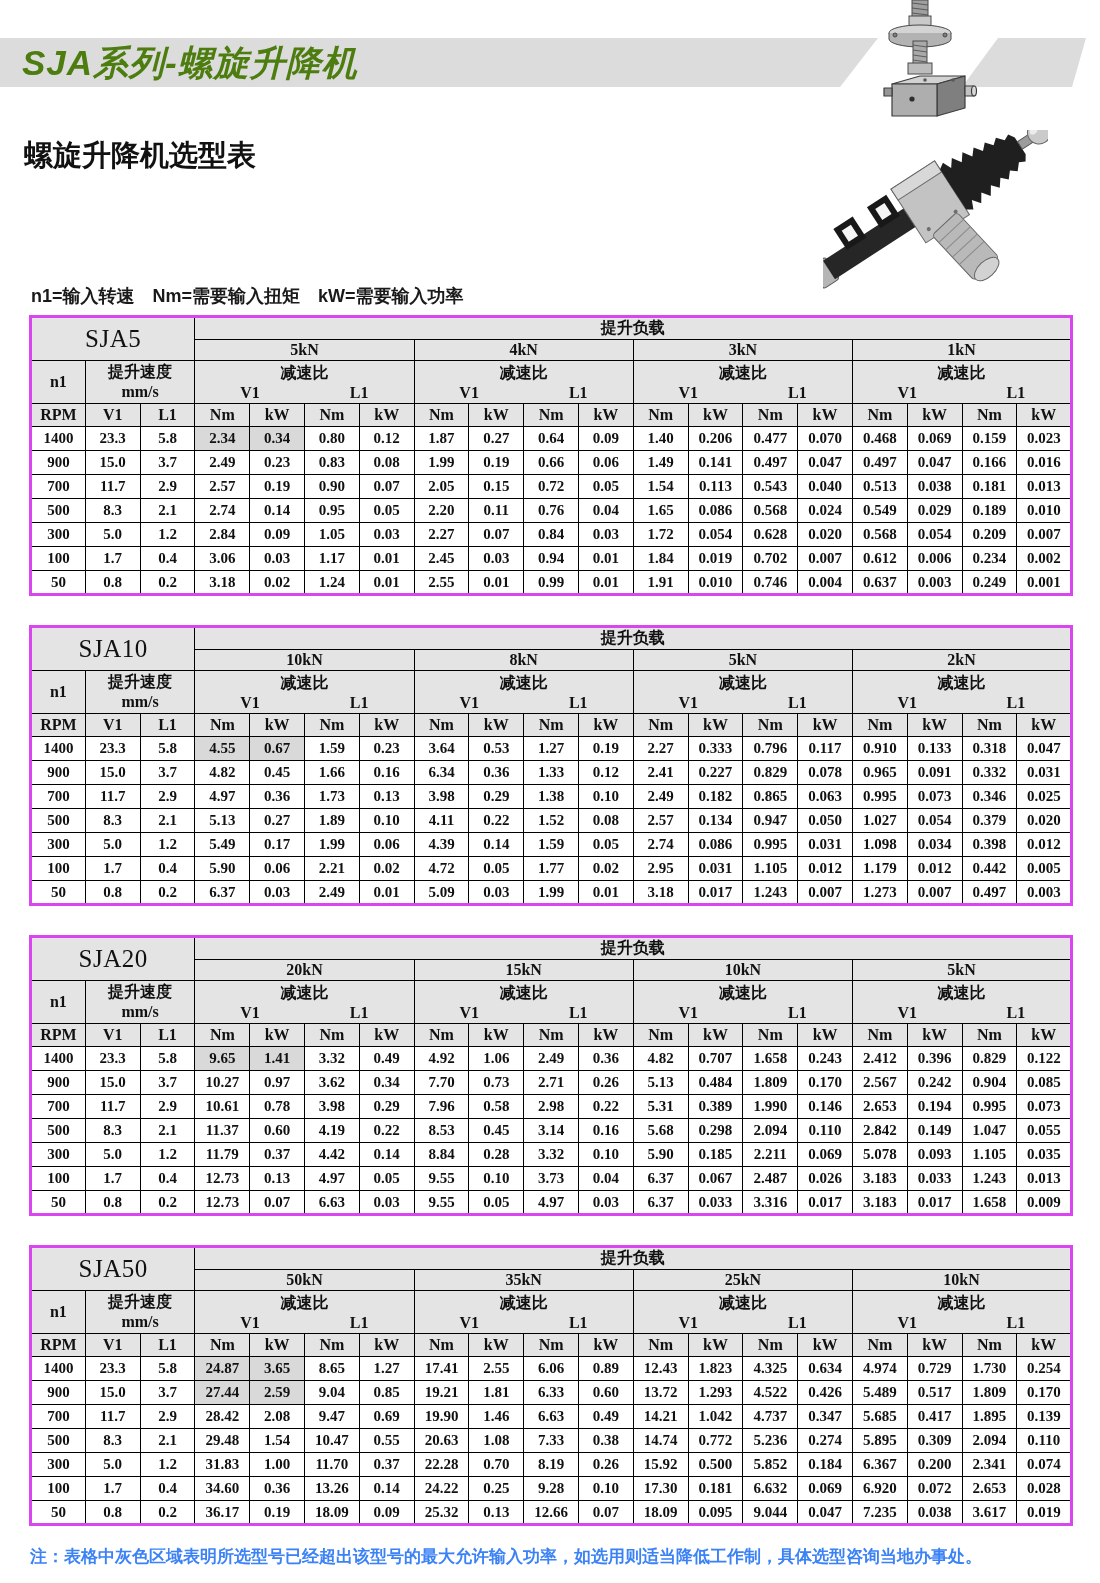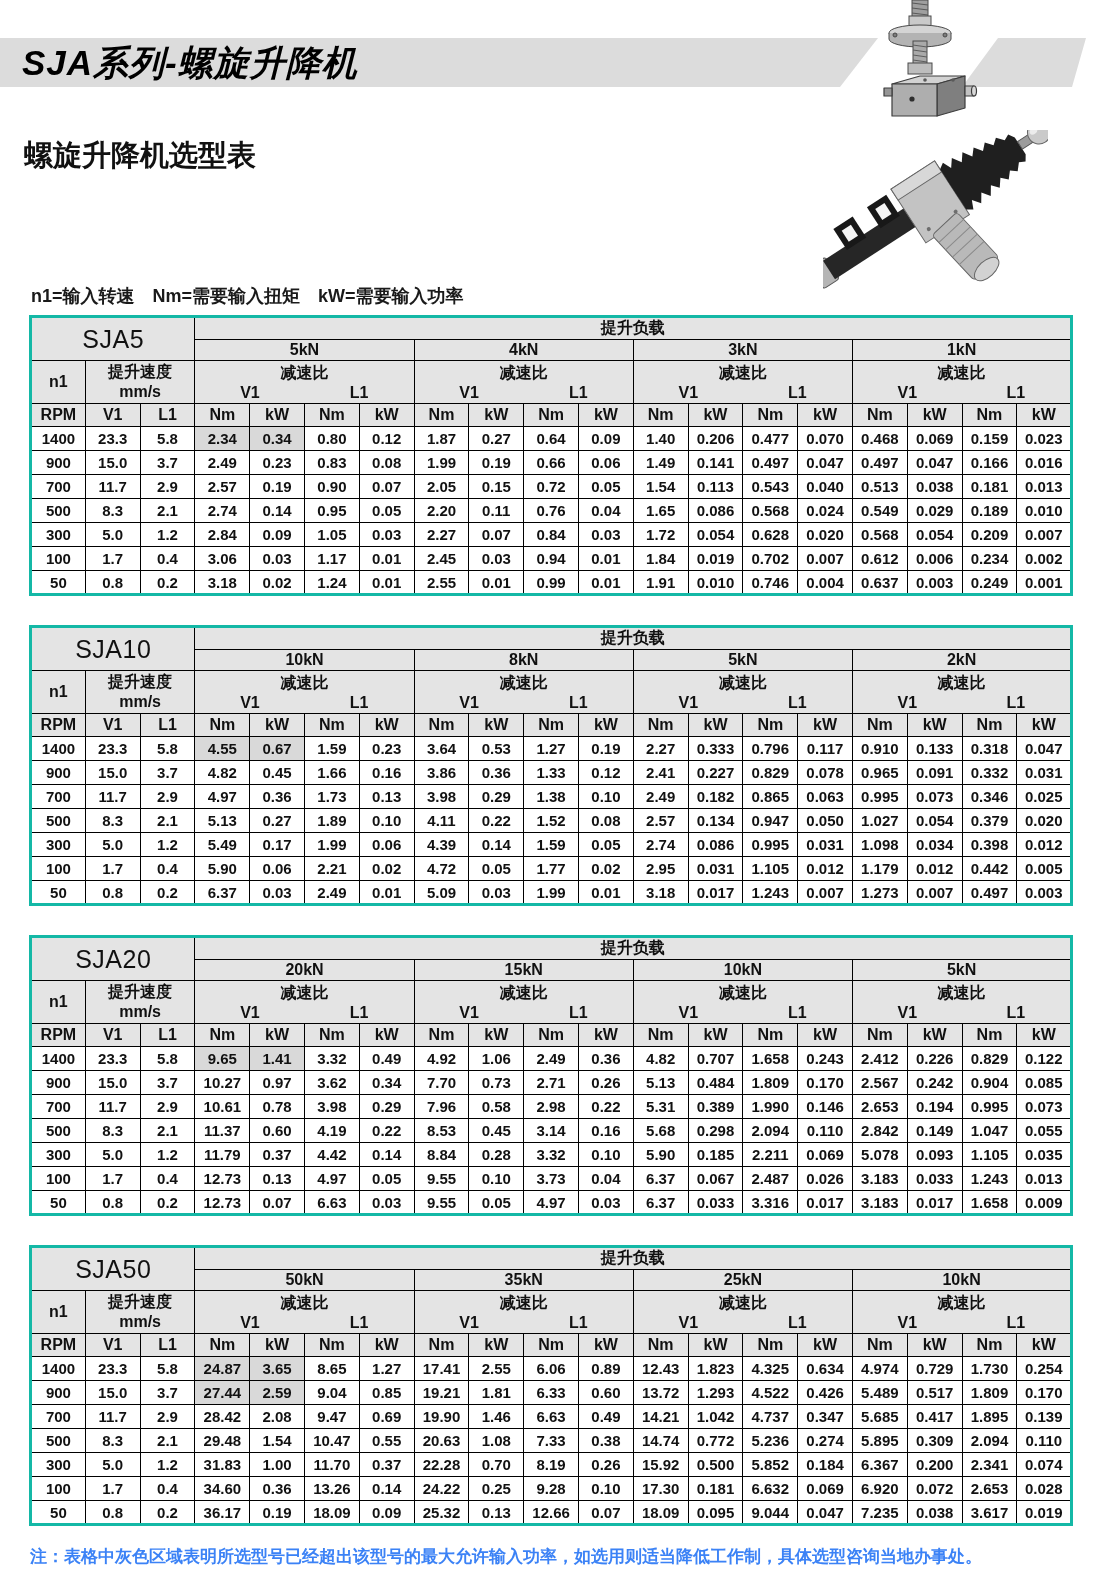--- a/index.html
+++ b/index.html
@@ -6,34 +6,34 @@
   body{width:1100px;height:1583px;position:relative;overflow:hidden;
        font-family:"Liberation Sans","DejaVu Sans",sans-serif;color:#111;}
 
   
   .banner-band{position:absolute;background:var(--banner-bg,#dcdcdc);}
   .banner-left{left:0;top:38px;width:878px;height:49px;
     clip-path:polygon(0 0,100% 0,calc(100% - 38px) 100%,0 100%);}
   .banner-right{left:962px;top:38px;width:124px;height:49px;
     clip-path:polygon(36px 0,124px 0,110px 100%,0 100%);}
   .banner-title{position:absolute;left:22px;top:38px;height:49px;line-height:49px;margin:0;
-    font-size:35px;font-weight:bold;font-style:italic;letter-spacing:1px;color:#000000;}
+    font-size:35px;font-weight:bold;font-style:italic;letter-spacing:1px;color:#4d7c0f;}
 
   .page-title{position:absolute;left:24px;top:136px;margin:0;
     font-size:29px;font-weight:bold;color:#111;}
   .legend{position:absolute;left:31px;top:284px;font-size:18px;font-weight:bold;color:#1a1a1a;}
   .footnote{position:absolute;left:30px;top:1545px;font-size:17px;font-weight:bold;color:#3b82f6;}
 
   .jack-img{position:absolute;left:855px;top:0;}
   .actuator-img{position:absolute;left:823px;top:130px;}
 
   .table-host{position:absolute;left:29px;width:1042px;}
 
   table.sel-table{border-collapse:collapse;table-layout:fixed;width:1042px;
-    border:3px solid #14b8a6;}
+    border:3px solid #d946ef;font-family:Liberation Serif, serif;}
   table.sel-table col{width:54.8px;}
   table.sel-table td{border:1.5px solid #000;text-align:center;vertical-align:middle;
     padding:0;overflow:hidden;white-space:nowrap;}
   td.gs{border-left-width:2.5px;}
   .h-r1{height:21px;} .h-r2{height:21px;} .h-r3{height:43px;} .h-r4{height:23px;}
   .d-row{height:24px;}
   td.hd{background:var(--header-bg,#e4e4e4);font-weight:bold;font-size:16px;}
   td.model{font-size:25px;font-weight:normal;letter-spacing:.5px;}
   td.unit{background:var(--header-bg,#e4e4e4);font-weight:bold;font-size:16px;}
   td.num{background:#fff;font-weight:bold;font-size:15px;}
@@ -462,21 +462,21 @@
             <td class="num">0.047</td>
           </tr>
           <tr class="d-row">
             <td class="num">900</td>
             <td class="num">15.0</td>
             <td class="num">3.7</td>
             <td class="num gs">4.82</td>
             <td class="num">0.45</td>
             <td class="num">1.66</td>
             <td class="num">0.16</td>
-            <td class="num gs">3.86</td>
+            <td class="num gs">6.34</td>
             <td class="num">0.36</td>
             <td class="num">1.33</td>
             <td class="num">0.12</td>
             <td class="num gs">2.41</td>
             <td class="num">0.227</td>
             <td class="num">0.829</td>
             <td class="num">0.078</td>
             <td class="num gs">0.965</td>
             <td class="num">0.091</td>
             <td class="num">0.332</td>
@@ -690,21 +690,21 @@
             <td class="num">0.49</td>
             <td class="num gs">4.92</td>
             <td class="num">1.06</td>
             <td class="num">2.49</td>
             <td class="num">0.36</td>
             <td class="num gs">4.82</td>
             <td class="num">0.707</td>
             <td class="num">1.658</td>
             <td class="num">0.243</td>
             <td class="num gs">2.412</td>
-            <td class="num">0.226</td>
+            <td class="num">0.396</td>
             <td class="num">0.829</td>
             <td class="num">0.122</td>
           </tr>
           <tr class="d-row">
             <td class="num">900</td>
             <td class="num">15.0</td>
             <td class="num">3.7</td>
             <td class="num gs">10.27</td>
             <td class="num">0.97</td>
             <td class="num">3.62</td>

